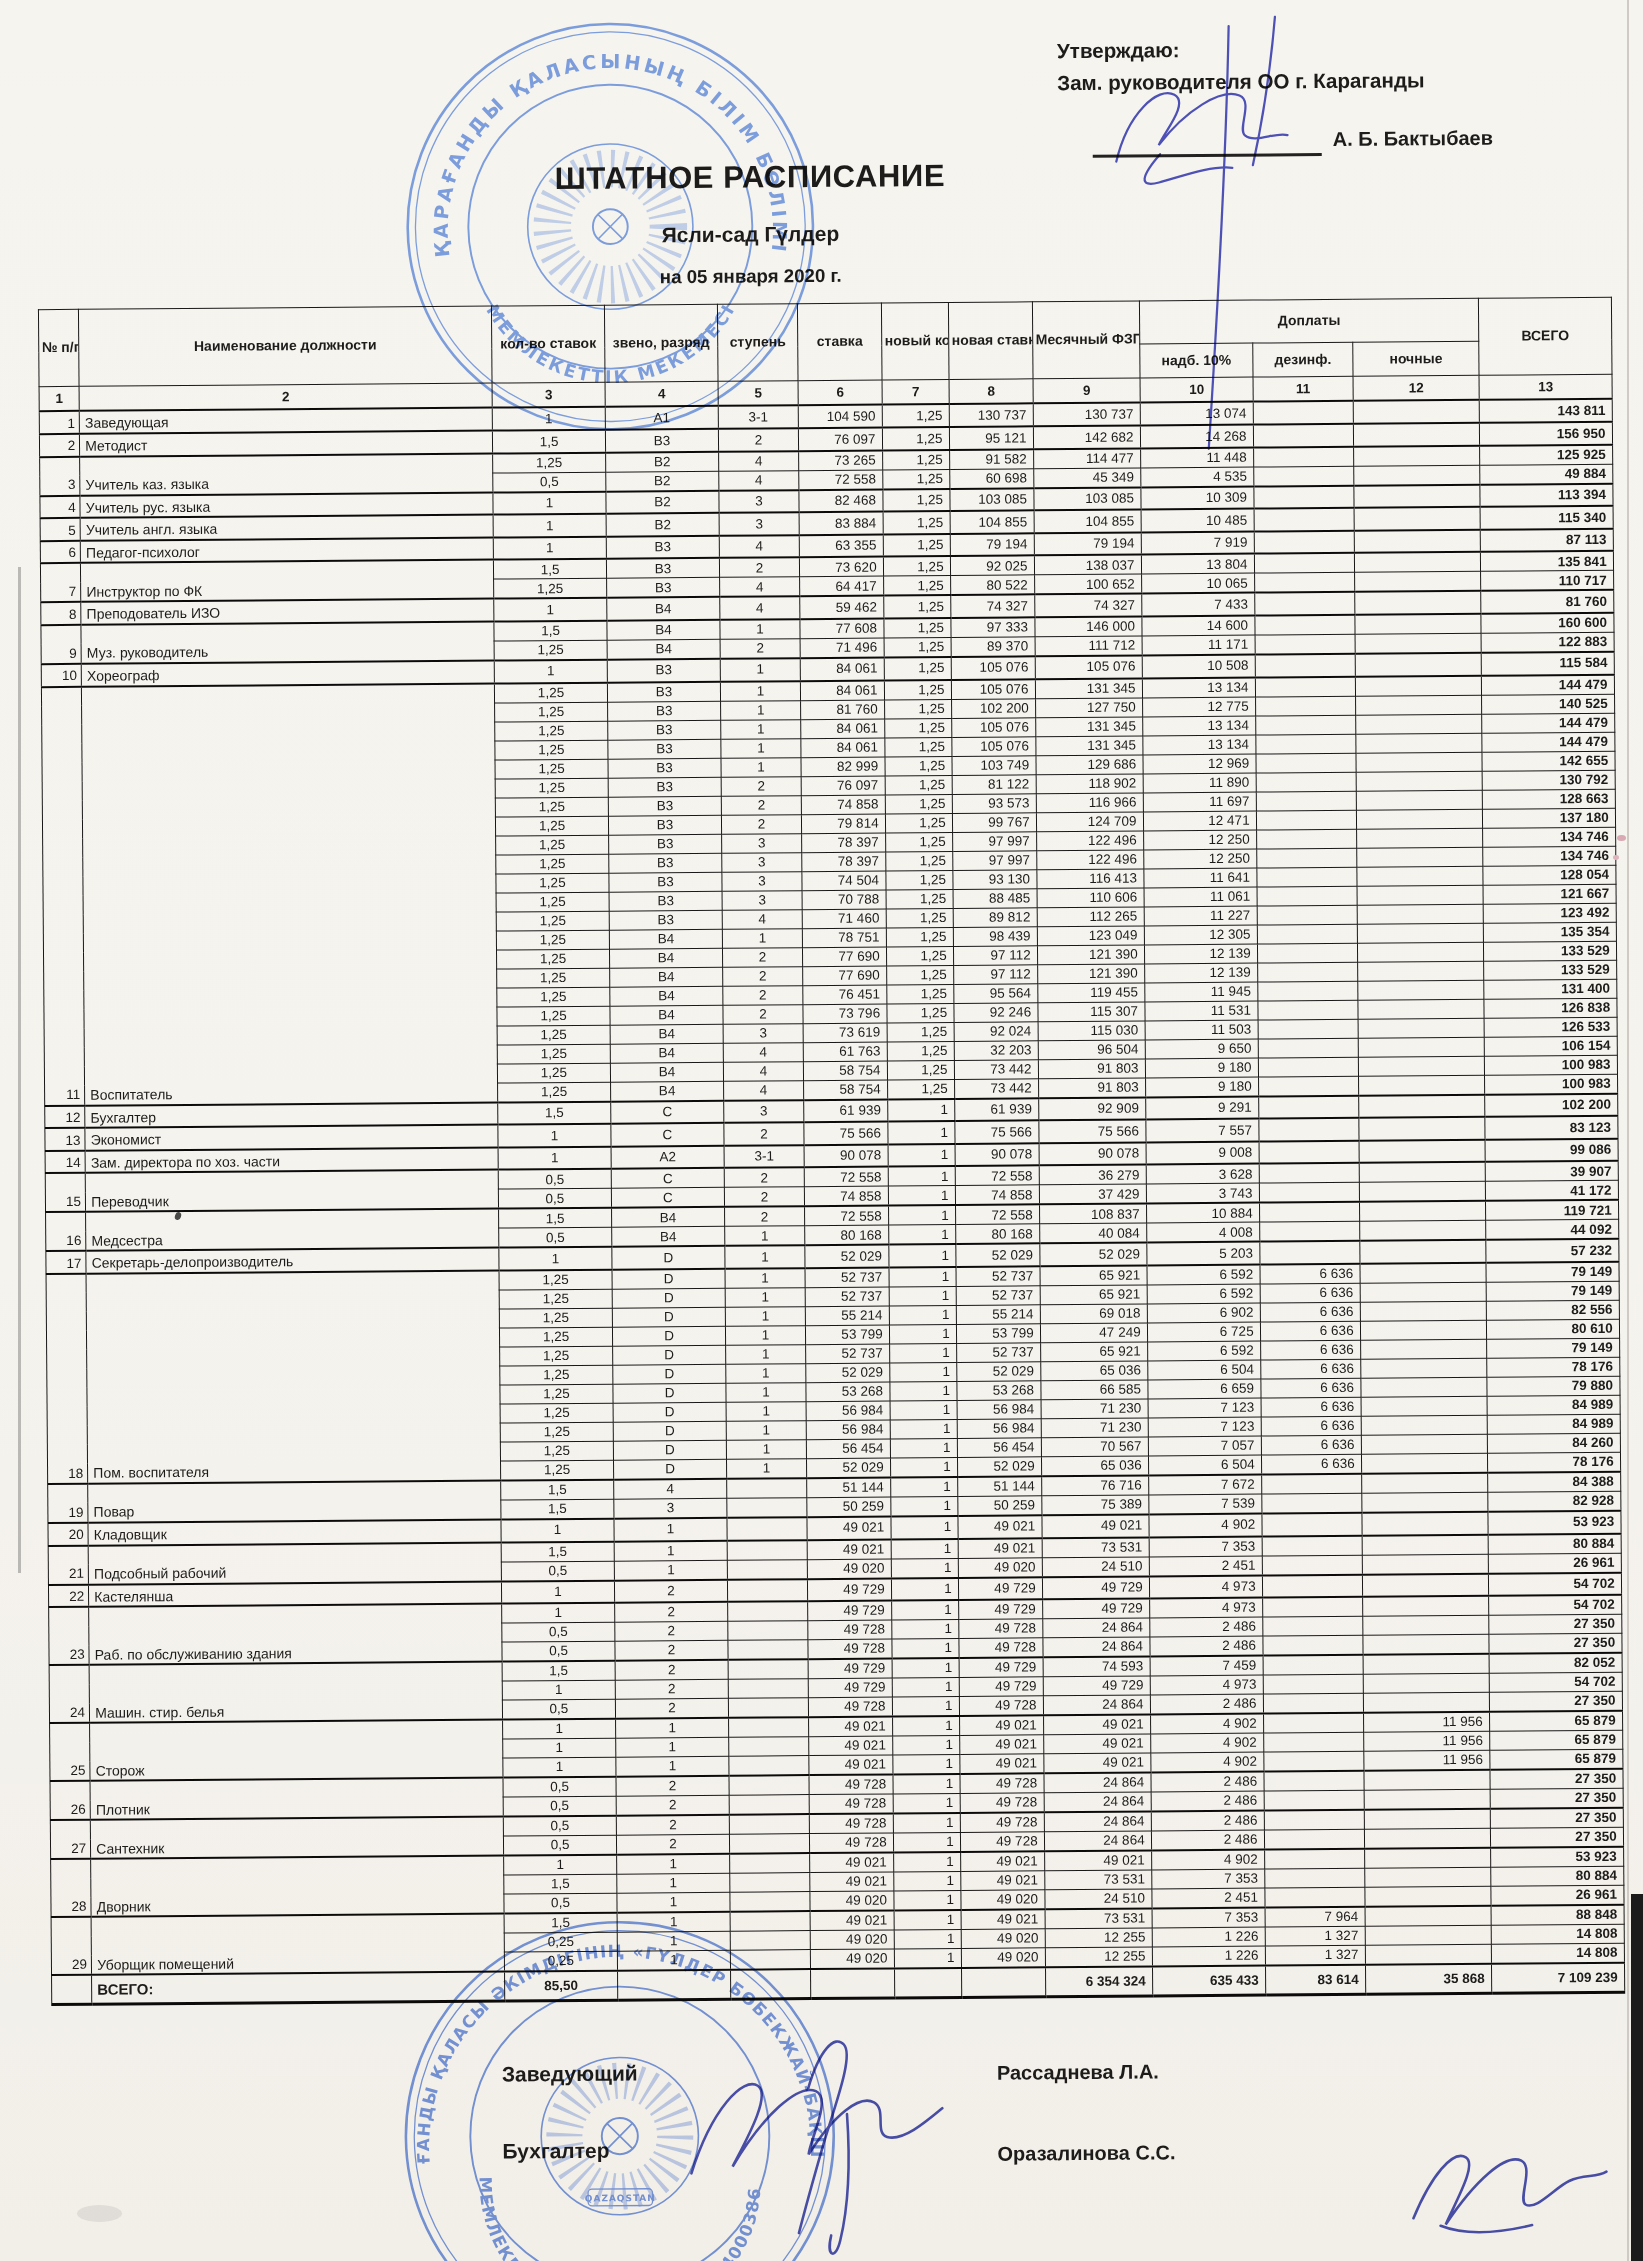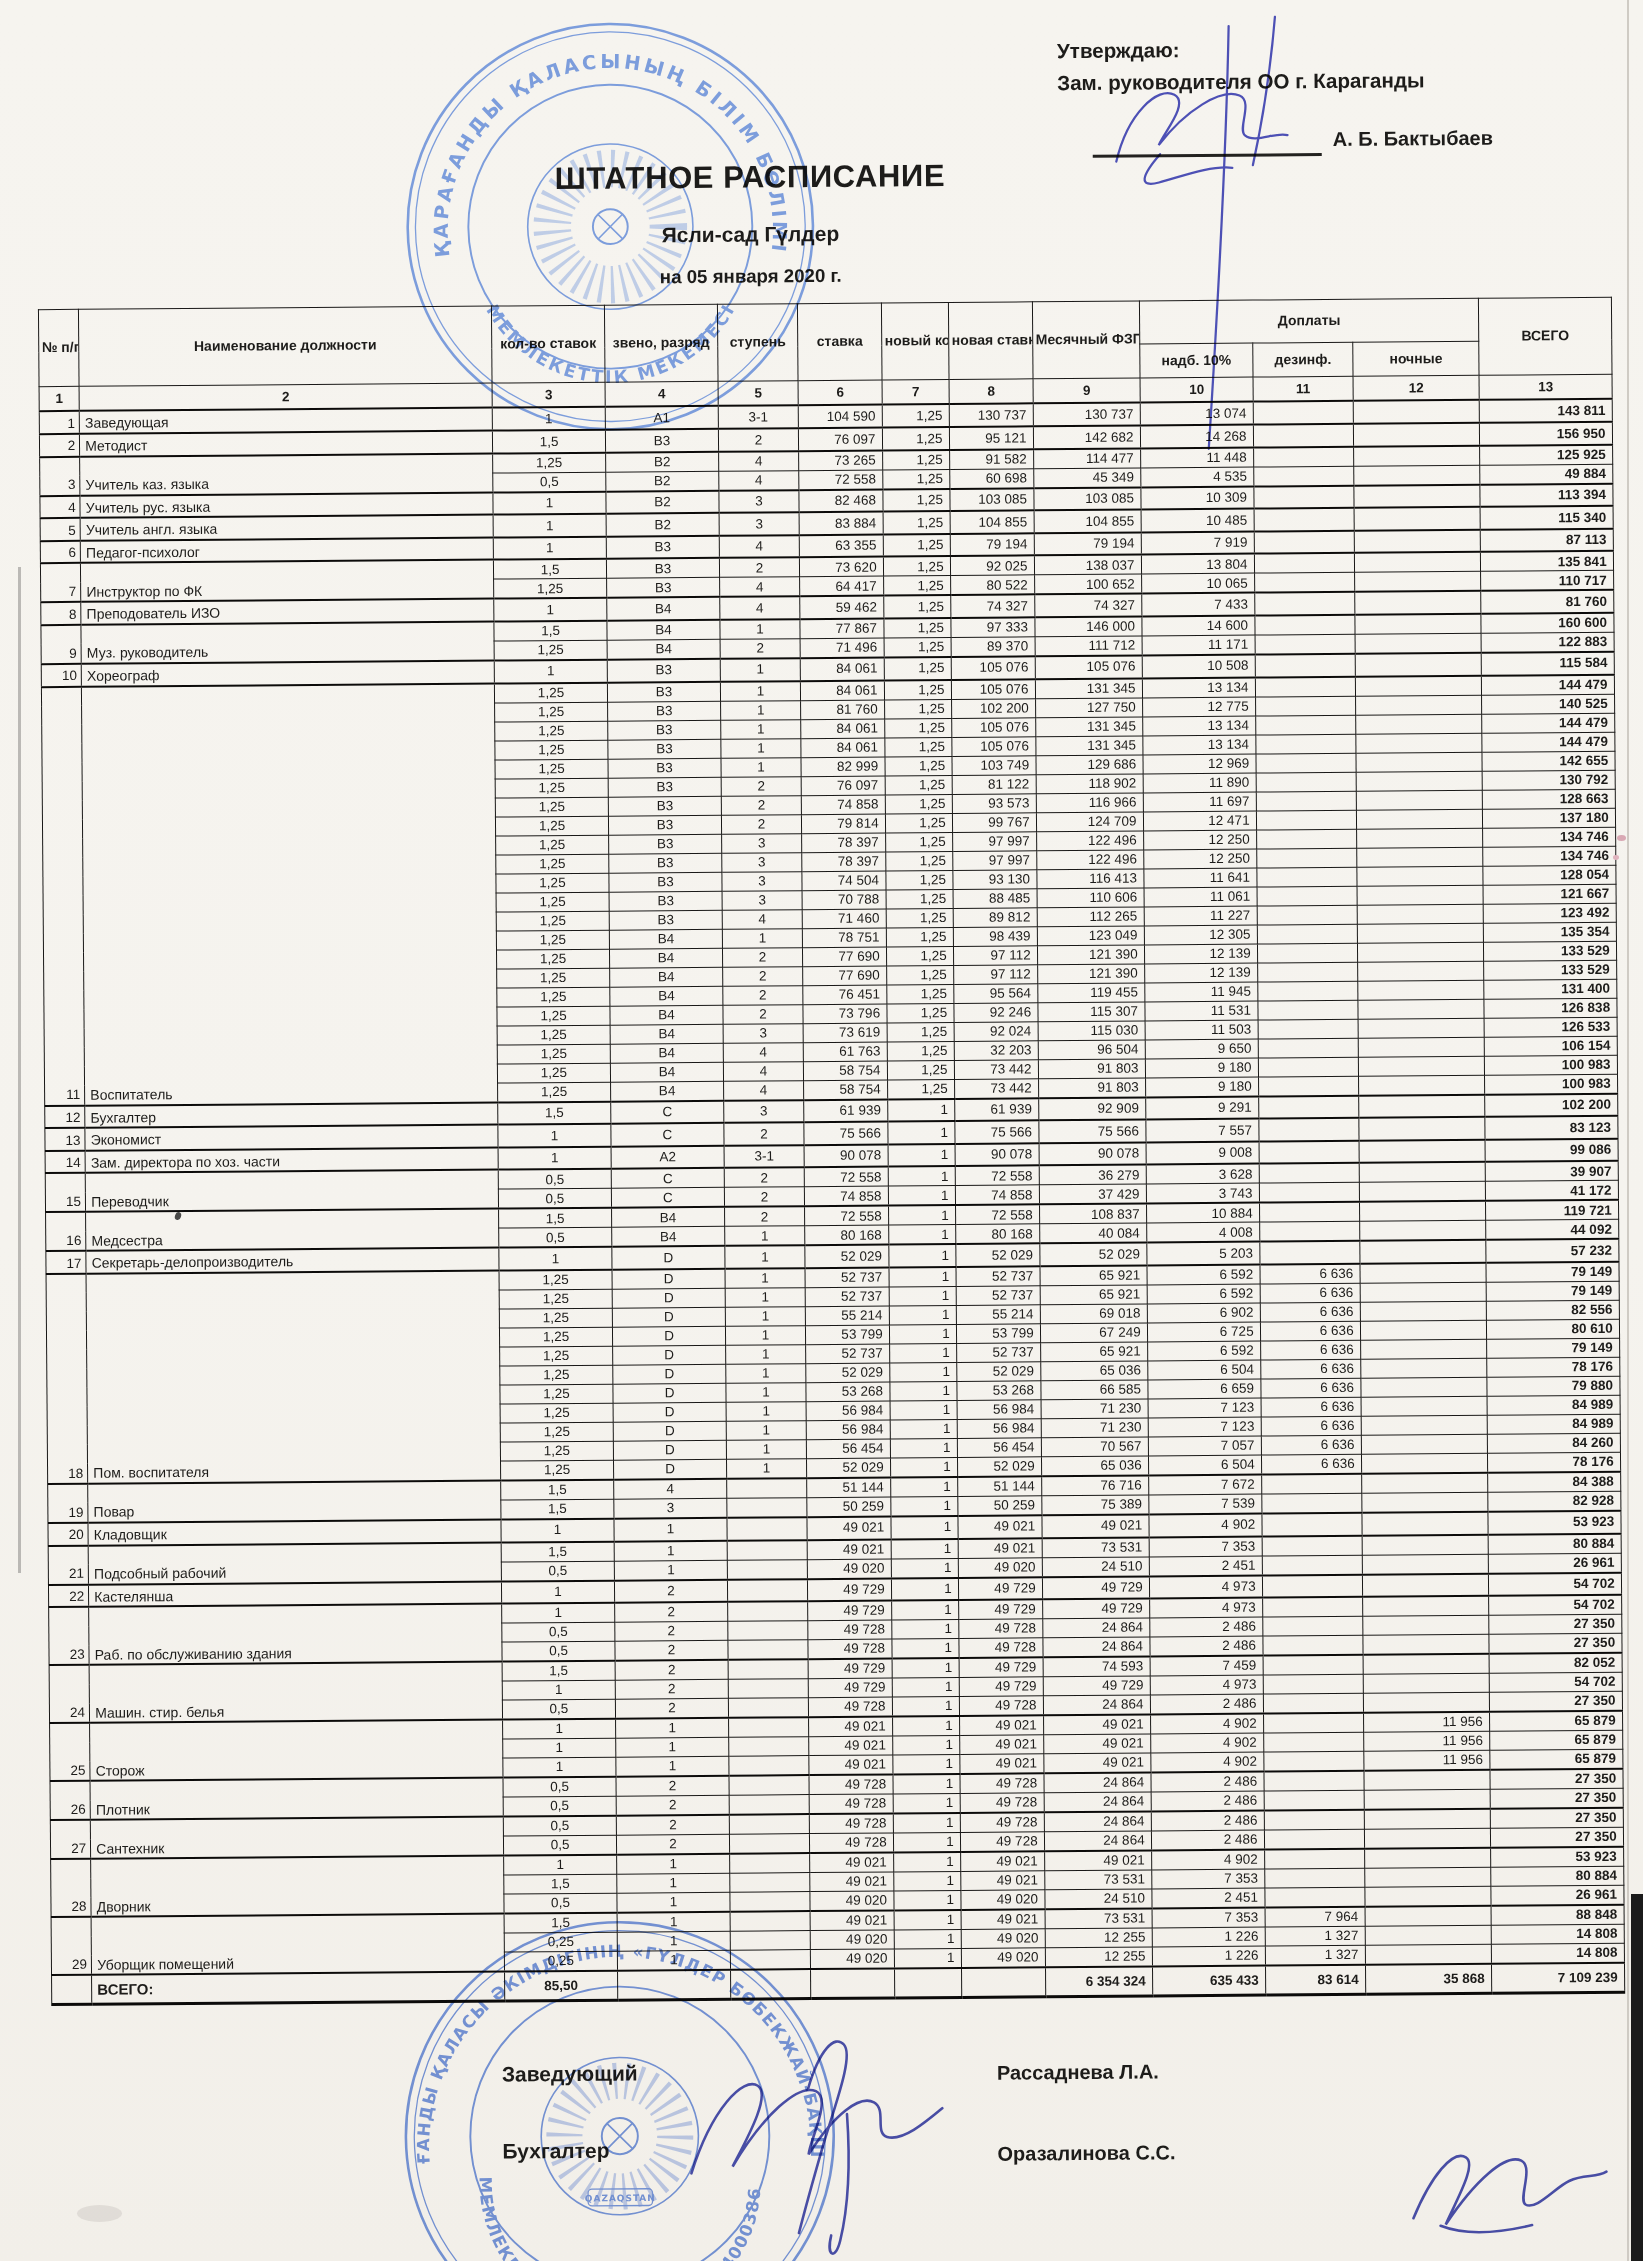--- a/index.html
+++ b/index.html
@@ -289,21 +289,21 @@
             <td class="r"></td>
             <td class="r"></td>
             <td class="r tot">81 760</td>
           </tr>
           <tr class="gs">
             <td class="num" rowspan="2">9</td>
             <td class="name" rowspan="2">Муз. руководитель</td>
             <td class="c">1,5</td>
             <td class="c">В4</td>
             <td class="c">1</td>
-            <td class="r">77 867</td>
+            <td class="r">77 608</td>
             <td class="r">1,25</td>
             <td class="r">97 333</td>
             <td class="r">146 000</td>
             <td class="r">14 600</td>
             <td class="r"></td>
             <td class="r"></td>
             <td class="r tot">160 600</td>
           </tr>
           <tr>
             <td class="c">1,25</td>
@@ -778,21 +778,21 @@
             <td class="r"></td>
             <td class="r tot">82 556</td>
           </tr>
           <tr>
             <td class="c">1,25</td>
             <td class="c">D</td>
             <td class="c">1</td>
             <td class="r">53 799</td>
             <td class="r">1</td>
             <td class="r">53 799</td>
-            <td class="r">67 249</td>
+            <td class="r">47 249</td>
             <td class="r">6 725</td>
             <td class="r">6 636</td>
             <td class="r"></td>
             <td class="r tot">80 610</td>
           </tr>
           <tr>
             <td class="c">1,25</td>
             <td class="c">D</td>
             <td class="c">1</td>
             <td class="r">52 737</td>

